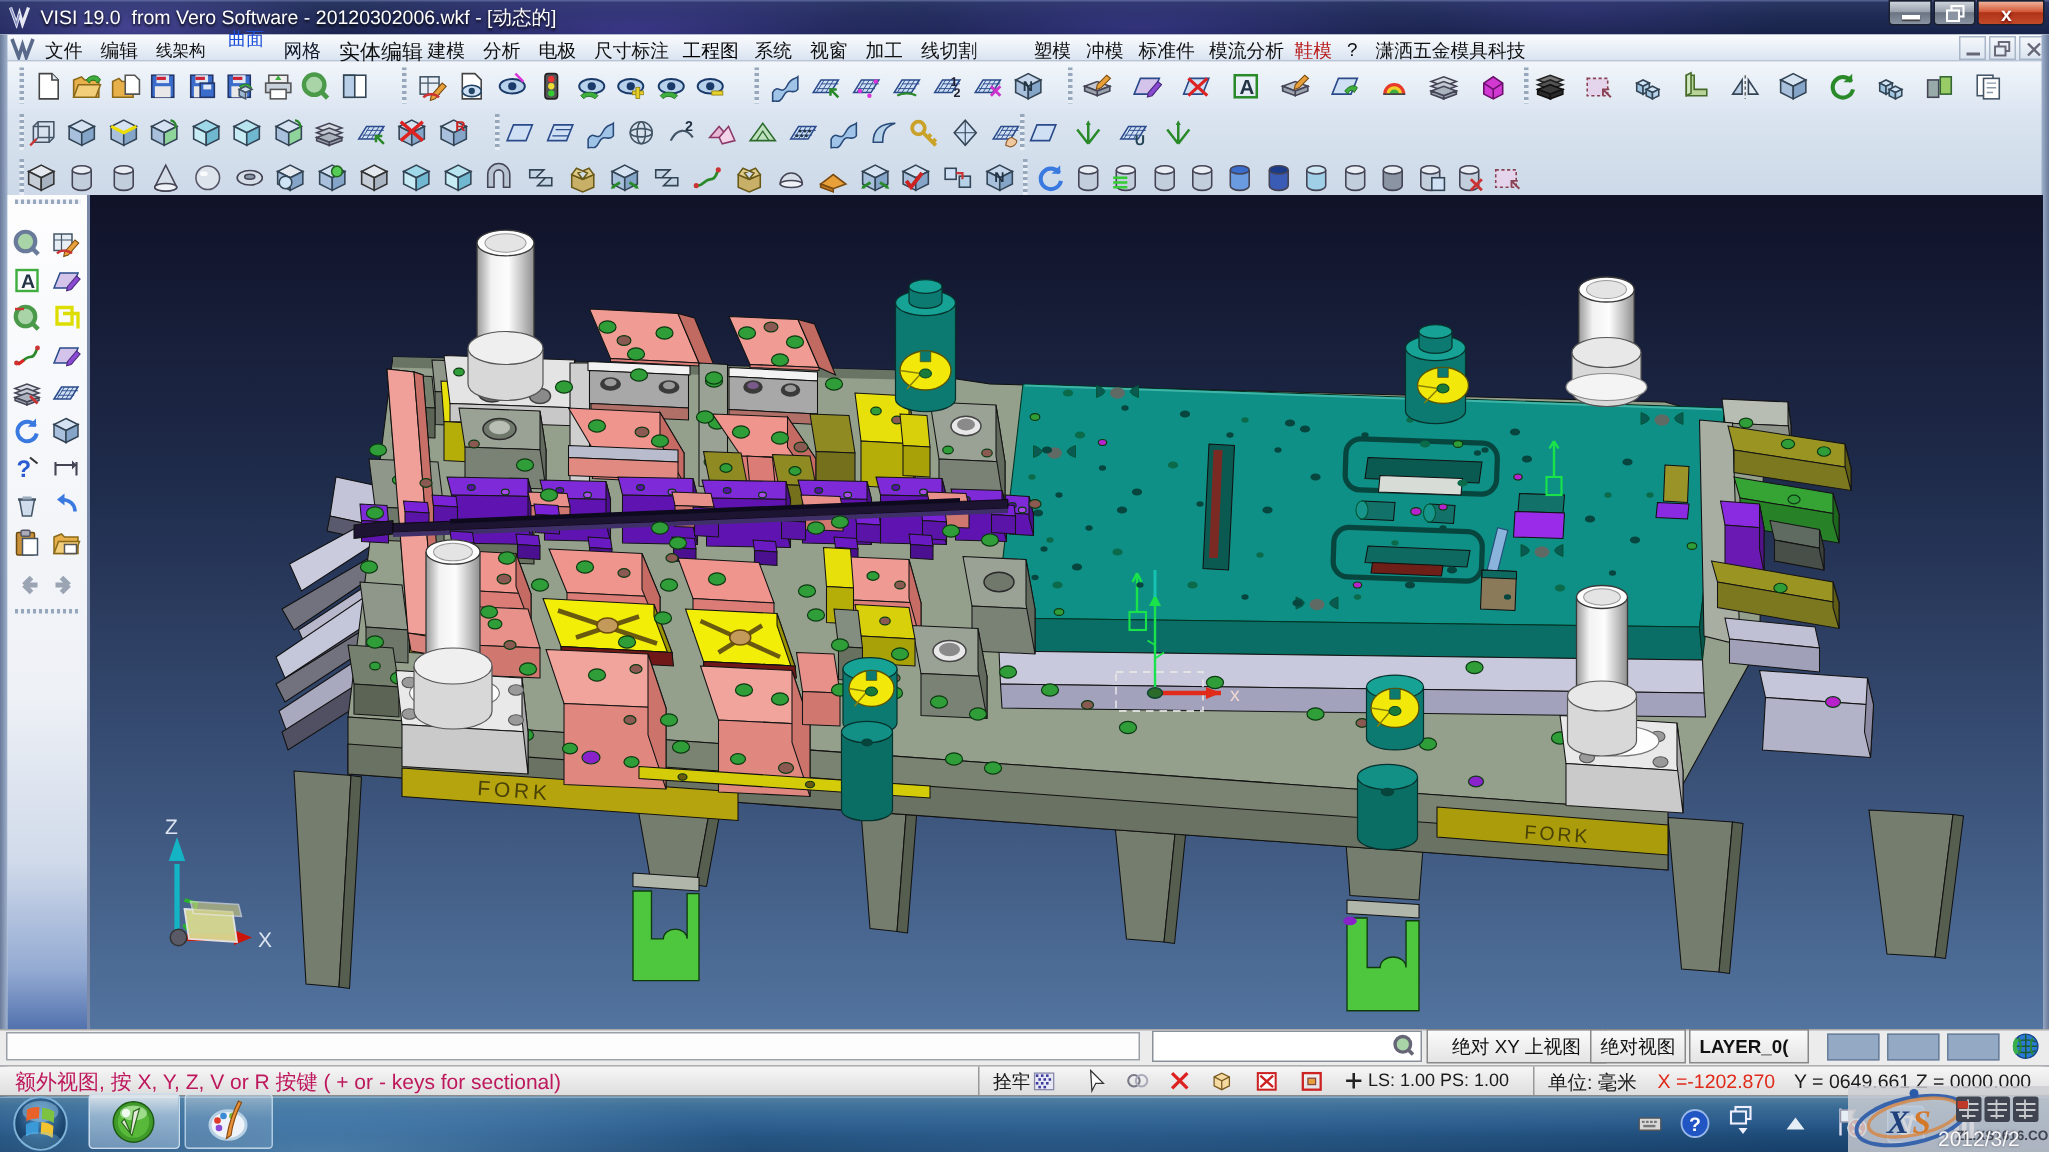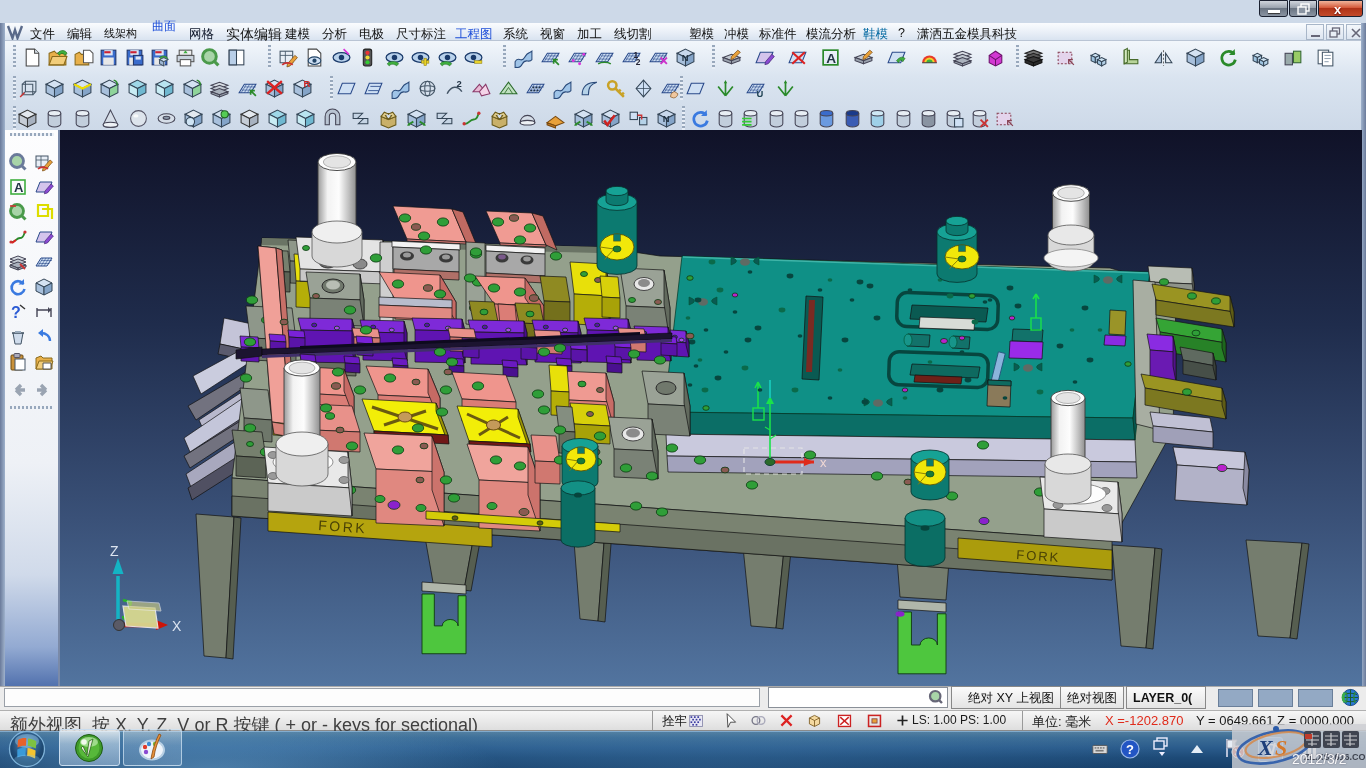--- a/index.html
+++ b/index.html
@@ -1,13 +1,25 @@
 <!DOCTYPE html>
 <html><head><meta charset="utf-8"><style>html,body{margin:0;padding:0;background:#000;}*{box-sizing:border-box;}#app{position:relative;width:1366px;height:768px;overflow:hidden;font-family:"Liberation Sans",sans-serif;background:#cdd9e8;}</style></head><body>
 <div id="app">
+    <div style="position:absolute;left:0;top:0;width:1366px;height:23px;background:
+radial-gradient(ellipse 200px 40px at 90px 18px, rgba(110,95,215,0.5), rgba(110,95,215,0) 70%),
+radial-gradient(ellipse 300px 50px at 420px 20px, rgba(95,75,200,0.45), rgba(95,75,200,0) 70%),
+radial-gradient(ellipse 280px 44px at 760px 18px, rgba(85,70,190,0.4), rgba(85,70,190,0) 70%),
+radial-gradient(ellipse 200px 40px at 1050px 8px, rgba(70,60,160,0.3), rgba(70,60,160,0) 70%),
+linear-gradient(180deg,#2c3864 0%,#1f2b54 45%,#18234a 100%);box-shadow:inset 0 1px 0 rgba(130,145,195,0.45);">
+<svg width="16" height="16" viewBox="0 0 16 16" style="position:absolute;left:5px;top:3px">
+        <path d="M2 2l4 11L8 6l2 7 4-11" stroke="#e8e8f4" stroke-width="2.2" fill="none"></path>
+        <path d="M2 2l4 11L8 6" stroke="#8a94c4" stroke-width="1" fill="none"></path>
+      </svg>
+<div style="position:absolute;left:27px;top:3px;font-size:13px;color:#fff;text-shadow:0 1px 2px #000;white-space:nowrap">VISI 19.0&nbsp; from Vero Software - 20120302006.wkf - [动态的]</div>
+</div>
     <div style="position:absolute;left:1259px;top:0;width:104px;height:17px;">
 <div style="position:absolute;left:0;top:0;width:29px;height:17px;background:linear-gradient(180deg,#cfd4dc 0%,#9aa2ae 45%,#6a7482 50%,#8a94a2 100%);border:1px solid #1a2030;border-radius:0 0 3px 3px;">
         <div style="position:absolute;left:8px;top:9px;width:12px;height:3px;background:#fff;box-shadow:0 1px 1px #333"></div>
       </div>
 <div style="position:absolute;left:30px;top:0;width:28px;height:17px;background:linear-gradient(180deg,#cfd4dc 0%,#9aa2ae 45%,#6a7482 50%,#8a94a2 100%);border:1px solid #1a2030;border-radius:0 0 3px 3px;">
         <svg width="14" height="12" viewBox="0 0 14 12" style="position:absolute;left:7px;top:2px">
           <rect x="4" y="1" width="8" height="7" fill="none" stroke="#fff" stroke-width="1.4"></rect>
           <rect x="1" y="4" width="8" height="7" fill="#8a94a2" stroke="#fff" stroke-width="1.4"></rect>
         </svg>
       </div>
@@ -22,30 +34,30 @@
     <div style="position:absolute;left:30px;top:26px;font-size:12.5px;color:#101010;white-space:nowrap">文件</div>
     <div style="position:absolute;left:67px;top:26px;font-size:12.5px;color:#101010;white-space:nowrap">编辑</div>
     <div style="position:absolute;left:104px;top:26px;font-size:11px;color:#101010;white-space:nowrap">线架构</div>
     <div style="position:absolute;left:152px;top:18px;font-size:12px;color:#1d4ed8;white-space:nowrap">曲面</div>
     <div style="position:absolute;left:189px;top:26px;font-size:12.5px;color:#0f172a;white-space:nowrap">网格</div>
     <div style="position:absolute;left:226px;top:26px;font-size:14px;color:#101010;white-space:nowrap">实体编辑</div>
     <div style="position:absolute;left:285px;top:26px;font-size:12.5px;color:#101010;white-space:nowrap">建模</div>
     <div style="position:absolute;left:322px;top:26px;font-size:12.5px;color:#101010;white-space:nowrap">分析</div>
     <div style="position:absolute;left:359px;top:26px;font-size:12.5px;color:#101010;white-space:nowrap">电极</div>
     <div style="position:absolute;left:396px;top:26px;font-size:12.5px;color:#101010;white-space:nowrap">尺寸标注</div>
-    <div style="position:absolute;left:455px;top:26px;font-size:12.5px;color:#1d4ed8;white-space:nowrap">工程图</div>
+    <div style="position:absolute;left:455px;top:26px;font-size:12.5px;color:#000000;white-space:nowrap">工程图</div>
     <div style="position:absolute;left:503px;top:26px;font-size:12.5px;color:#101010;white-space:nowrap">系统</div>
     <div style="position:absolute;left:540px;top:26px;font-size:12.5px;color:#101010;white-space:nowrap">视窗</div>
     <div style="position:absolute;left:577px;top:26px;font-size:12.5px;color:#101010;white-space:nowrap">加工</div>
     <div style="position:absolute;left:614px;top:26px;font-size:12.5px;color:#101010;white-space:nowrap">线切割</div>
     <div style="position:absolute;left:689px;top:26px;font-size:12.5px;color:#101010;white-space:nowrap">塑模</div>
     <div style="position:absolute;left:724px;top:26px;font-size:12.5px;color:#101010;white-space:nowrap">冲模</div>
     <div style="position:absolute;left:759px;top:26px;font-size:12.5px;color:#101010;white-space:nowrap">标准件</div>
     <div style="position:absolute;left:806px;top:26px;font-size:12.5px;color:#101010;white-space:nowrap">模流分析</div>
-    <div style="position:absolute;left:863px;top:26px;font-size:12.5px;color:#0369a1;white-space:nowrap">鞋模</div>
+    <div style="position:absolute;left:863px;top:26px;font-size:12.5px;color:#b91c1c;white-space:nowrap">鞋模</div>
     <div style="position:absolute;left:898px;top:26px;font-size:12.5px;color:#101010;white-space:nowrap">?</div>
     <div style="position:absolute;left:917px;top:26px;font-size:12.5px;color:#101010;white-space:nowrap">潇洒五金模具科技</div>
     <div style="position:absolute;top:24px;width:18px;height:16px;background:linear-gradient(180deg,#f4f7fb,#dde5f0);border:1px solid #a8b6c8;left:1306px;">
       <div style="position:absolute;left:4px;top:10px;width:9px;height:2px;background:#667"></div>
     </div>
     <div style="position:absolute;top:24px;width:18px;height:16px;background:linear-gradient(180deg,#f4f7fb,#dde5f0);border:1px solid #a8b6c8;left:1326px;">
       <svg width="12" height="11" viewBox="0 0 12 11" style="position:absolute;left:2px;top:2px">
         <rect x="3.5" y="1" width="7" height="6" fill="none" stroke="#667" stroke-width="1.3"></rect>
         <rect x="1" y="4" width="7" height="6" fill="#e8eef6" stroke="#667" stroke-width="1.3"></rect>
       </svg>
@@ -1313,21 +1325,21 @@
     <div style="position:absolute;left:1218px;top:689px;width:35px;height:18px;background:#93a9c4;border:1px solid #6a7f9a;"></div>
     <div style="position:absolute;left:1258px;top:689px;width:35px;height:18px;background:#93a9c4;border:1px solid #6a7f9a;"></div>
     <div style="position:absolute;left:1298px;top:689px;width:35px;height:18px;background:#93a9c4;border:1px solid #6a7f9a;"></div>
     <svg width="19" height="19" viewBox="0 0 20 20" style="position:absolute;left:1341px;top:688px">
       <circle cx="10" cy="10" r="8.5" fill="#2a7ad4" stroke="#14418a"></circle>
       <path d="M3 7c4-2 10-2 14 0M3 13c4 2 10 2 14 0M10 1.5v17M2 10h16" stroke="#1a5a2a" fill="none"></path>
       <path d="M5 4c2 3 2 9 0 12M15 4c-2 3-2 9 0 12" stroke="#2a8a3a" fill="none" stroke-width="1.4"></path>
       <path d="M4 5a8.5 8.5 0 0 0 0 10" stroke="#3aae4a" stroke-width="3" fill="none"></path>
     </svg>
     <div style="position:absolute;left:0;top:710px;width:1366px;height:21px;background:linear-gradient(180deg,#f6f6f6,#dedede);border-top:1px solid #b0b0b0;border-bottom:1px solid #8a8a8a;"></div>
-    <div style="position:absolute;left:10px;top:713px;font-size:18px;color:#404040;white-space:nowrap">额外视图, 按 X, Y, Z, V or R 按键 ( + or - keys for sectional)</div>
+    <div style="position:absolute;left:10px;top:713px;font-size:14px;color:#be185d;white-space:nowrap">额外视图, 按 X, Y, Z, V or R 按键 ( + or - keys for sectional)</div>
     <div style="position:absolute;left:652px;top:711px;width:1px;height:19px;background:#999"></div>
     <div style="position:absolute;left:662px;top:713px;font-size:12.5px;color:#1a1a1a">拴牢</div>
     <svg width="17" height="17" viewBox="0 0 20 20" style="position:absolute;left:688px;top:712px">
       <rect x="2" y="4" width="15" height="13" fill="#e8e8f4" stroke="#88a"></rect>
       <g fill="#3a3aa0">
         <rect x="3" y="5" width="2" height="2"></rect>
         <rect x="7" y="5" width="2" height="2"></rect>
         <rect x="11" y="5" width="2" height="2"></rect>
         <rect x="5" y="8" width="2" height="2"></rect>
         <rect x="9" y="8" width="2" height="2"></rect>

